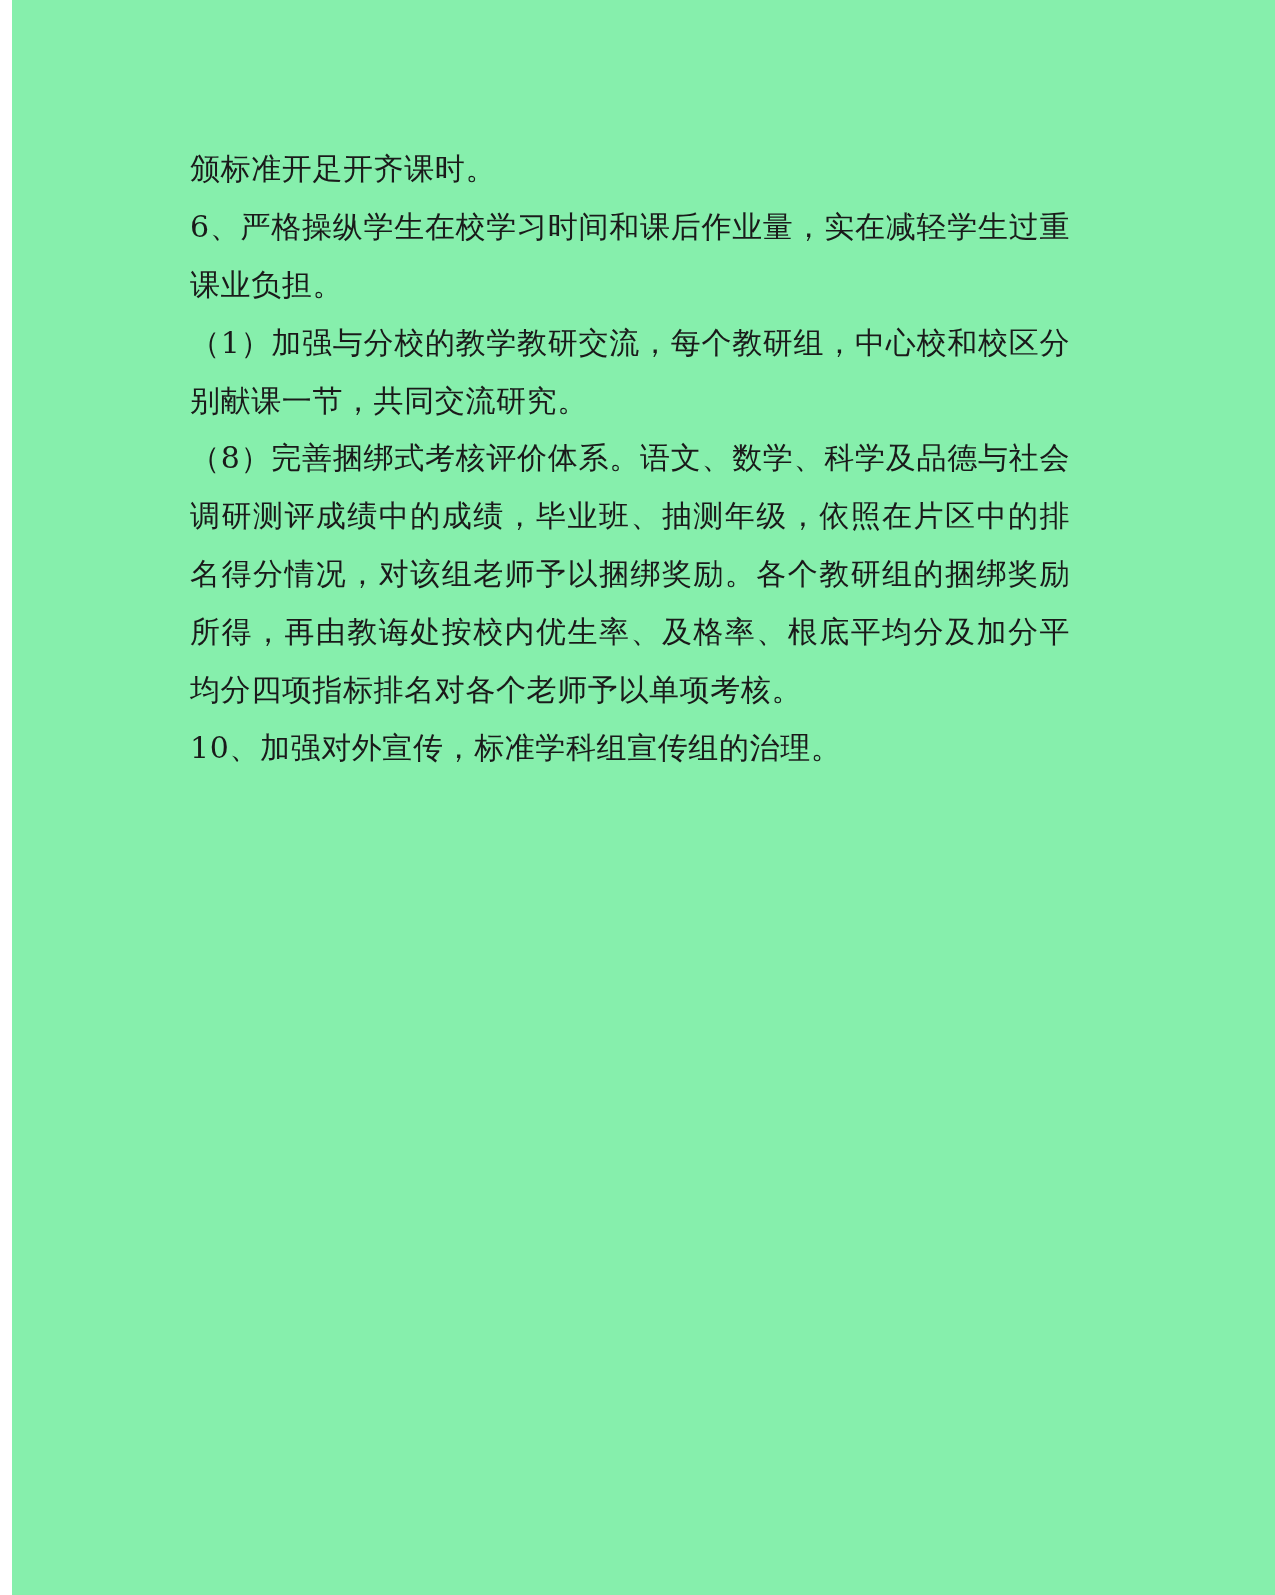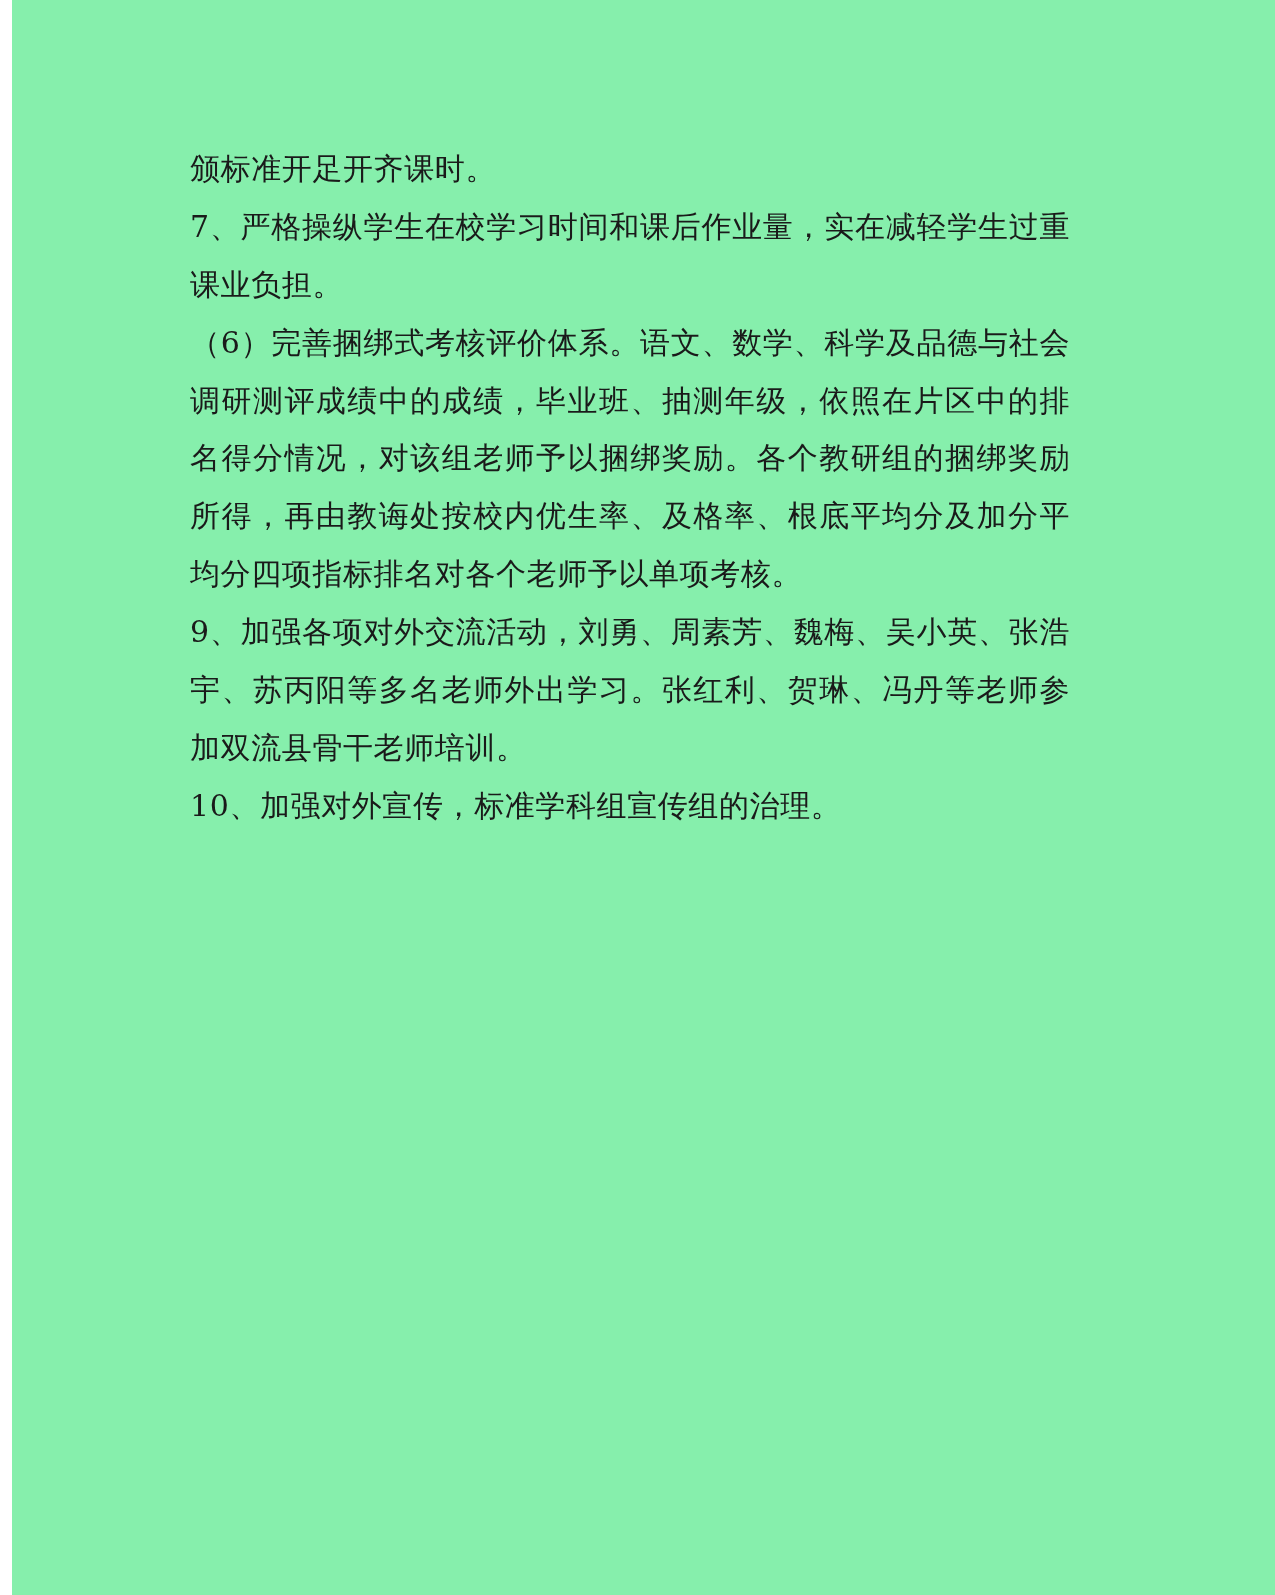--- a/index.html
+++ b/index.html
@@ -33,18 +33,18 @@
     letter-spacing: 0.6px;
     white-space: pre-wrap;
   }
 </style>
 </head>
 <body>
 
 <div class="page">
   <div class="doc-body">
     <p class="para">颁标准开足开齐课时。</p>
-    <p class="para">7、严格操纵学生在校学习时间和课后作业量，实在减轻学生过重课业负担。</p>
-    <p class="para">（6）完善捆绑式考核评价体系。语文、数学、科学及品德与社会调研测评成绩中的成绩，毕业班、抽测年级，依照在片区中的排名得分情况，对该组老师予以捆绑奖励。各个教研组的捆绑奖励所得，再由教诲处按校内优生率、及格率、根底平均分及加分平均分四项指标排名对各个老师予以单项考核。</p>
-    <p class="para">9、加强各项对外交流活动，刘勇、周素芳、魏梅、吴小英、张浩宇、苏丙阳等多名老师外出学习。张红利、贺琳、冯丹等老师参加双流县骨干老师培训。</p>
+    <p class="para">6、严格操纵学生在校学习时间和课后作业量，实在减轻学生过重课业负担。</p>
+    <p class="para">（1）加强与分校的教学教研交流，每个教研组，中心校和校区分别献课一节，共同交流研究。</p>
+    <p class="para">（8）完善捆绑式考核评价体系。语文、数学、科学及品德与社会调研测评成绩中的成绩，毕业班、抽测年级，依照在片区中的排名得分情况，对该组老师予以捆绑奖励。各个教研组的捆绑奖励所得，再由教诲处按校内优生率、及格率、根底平均分及加分平均分四项指标排名对各个老师予以单项考核。</p>
     <p class="para">10、加强对外宣传，标准学科组宣传组的治理。</p>
   </div>
 </div>
 
 </body></html>

